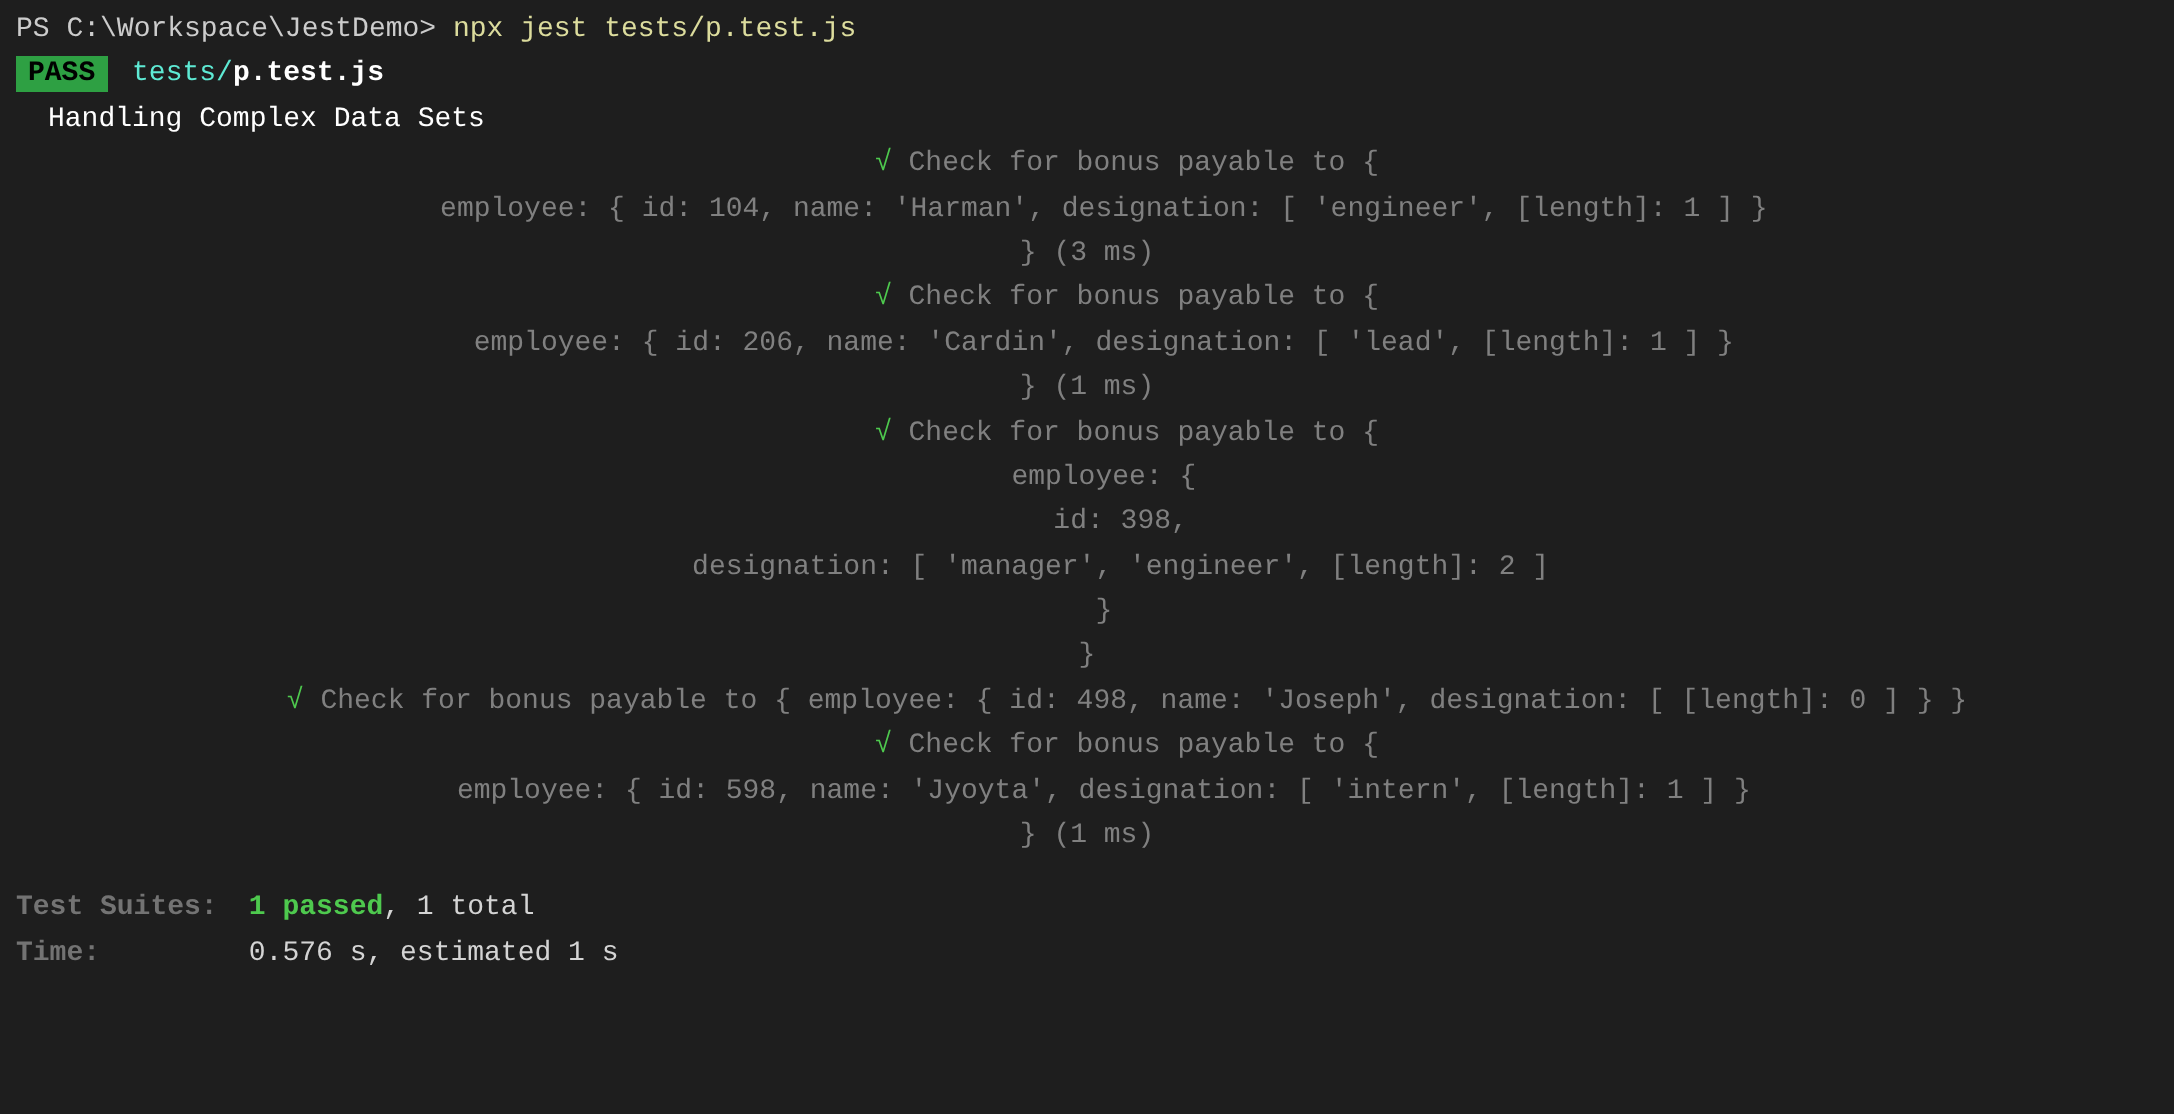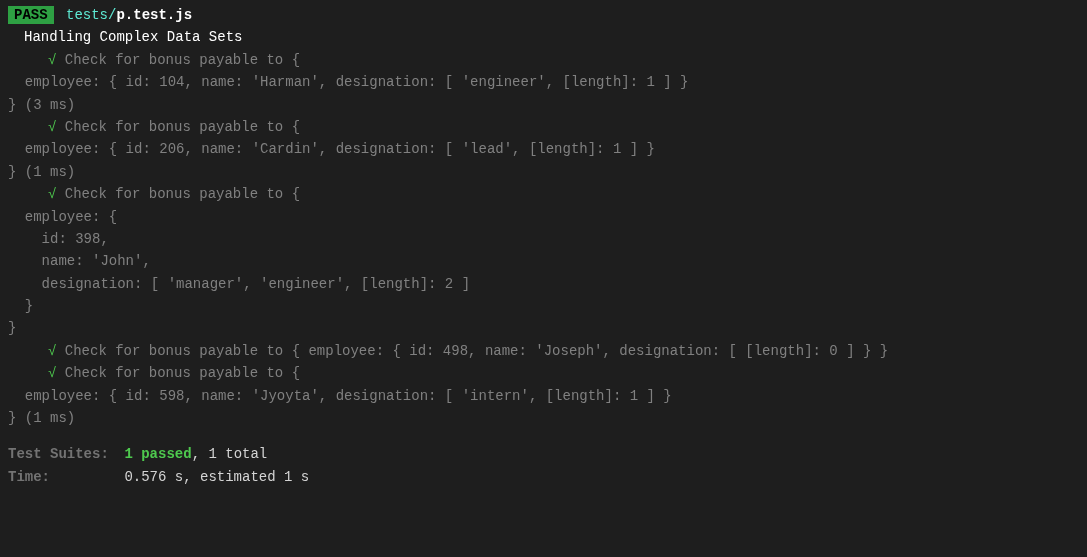--- a/index.html
+++ b/index.html
@@ -43,20 +43,21 @@
     }
     .bright-file {
       color: #ffffff;
       font-weight: bold;
     }
     .test-white {
       color: #ffffff;
     }
     .test-gray {
       color: #808080;
+      text-align: center;
     }
     .summary-label {
       color: #737373;
       font-weight: 600;
       display: inline-block;
       min-width: 108px;
     }
     .summary-green {
       color: #4ec94e;
       font-weight: 600;
@@ -72,40 +73,42 @@
     }
     .indent-3 {
       padding-left: 40px;
     }
   </style>
 </head>
 <body>
 
 <div>
 
+  <div class="prompt-line">
+    <span class="prompt-path">PS </span><span class="prompt-path">C:\Workspace\JestDemo</span><span class="prompt-path">&gt; </span><span class="command">npx jest tests/p.test.js</span>
+  </div>
 
   <div>
     <span class="pass-badge">PASS</span>
     <span class="dim-path">tests/</span><span class="bright-file">p.test.js</span>
   </div>
 
   <div class="test-white indent-1">Handling Complex Data Sets</div>
 
   <div class="test-gray indent-3 pre-block"><span class="checkmark">√</span><span> Check for bonus payable to {</span></div>
   <div class="test-gray pre-block">  employee: { id: 104, name: 'Harman', designation: [ 'engineer', [length]: 1 ] }</div>
   <div class="test-gray pre-block">} (3 ms)</div>
 
   <div class="test-gray indent-3 pre-block"><span class="checkmark">√</span><span> Check for bonus payable to {</span></div>
   <div class="test-gray pre-block">  employee: { id: 206, name: 'Cardin', designation: [ 'lead', [length]: 1 ] }</div>
   <div class="test-gray pre-block">} (1 ms)</div>
 
   <div class="test-gray indent-3 pre-block"><span class="checkmark">√</span><span> Check for bonus payable to {</span></div>
   <div class="test-gray pre-block">  employee: {</div>
   <div class="test-gray pre-block">    id: 398,</div>
-  <div class="test-gray pre-block">    name: 'John',</div>
   <div class="test-gray pre-block">    designation: [ 'manager', 'engineer', [length]: 2 ]</div>
   <div class="test-gray pre-block">  }</div>
   <div class="test-gray pre-block">}</div>
 
   <div class="test-gray indent-3 pre-block"><span class="checkmark">√</span><span> Check for bonus payable to { employee: { id: 498, name: 'Joseph', designation: [ [length]: 0 ] } }</span></div>
 
   <div class="test-gray indent-3 pre-block"><span class="checkmark">√</span><span> Check for bonus payable to {</span></div>
   <div class="test-gray pre-block">  employee: { id: 598, name: 'Jyoyta', designation: [ 'intern', [length]: 1 ] }</div>
   <div class="test-gray pre-block">} (1 ms)</div>
 

